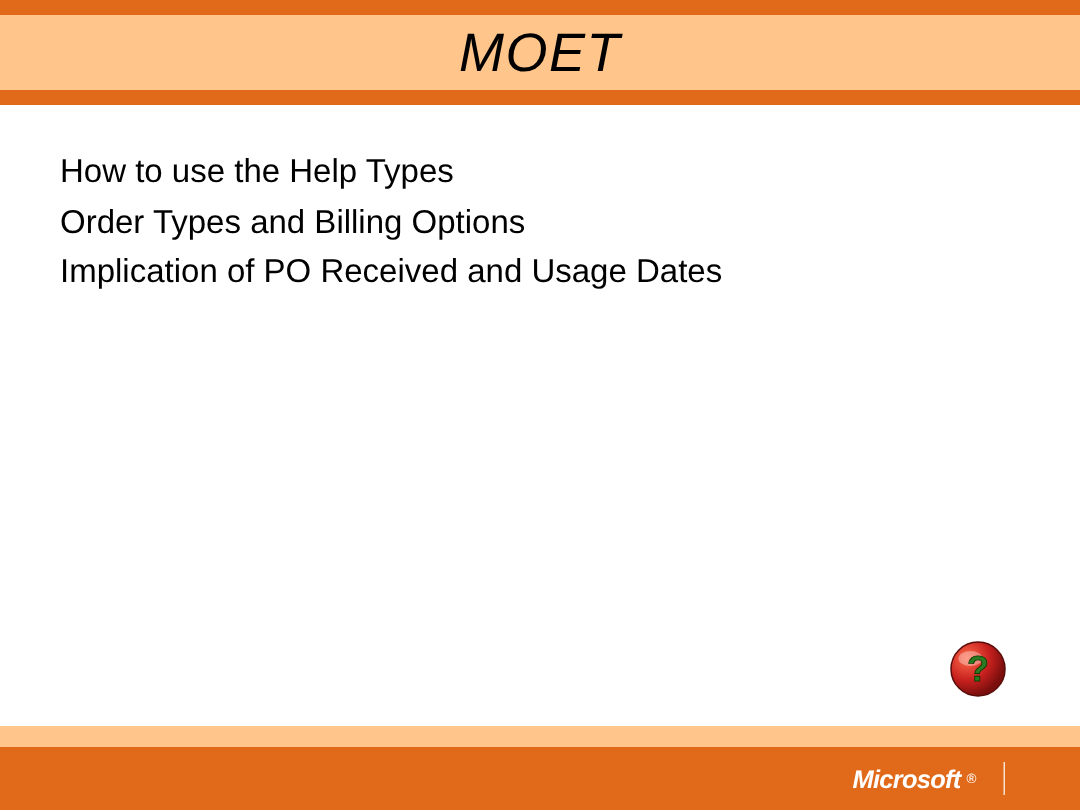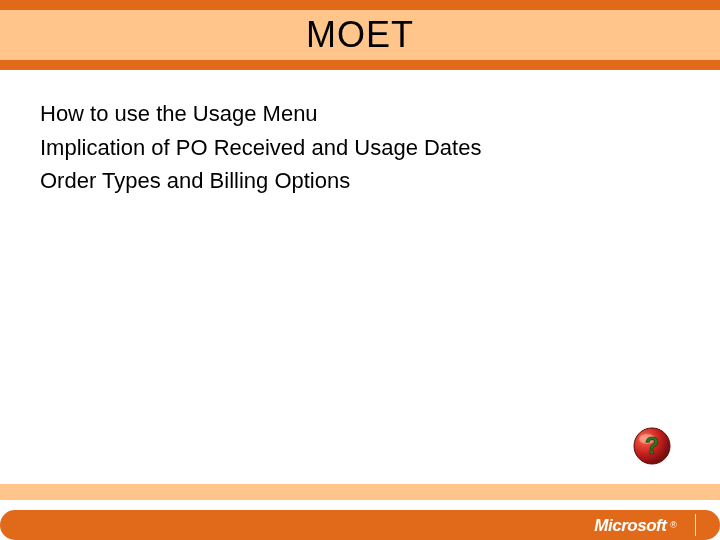--- a/index.html
+++ b/index.html
@@ -1,56 +1,56 @@
 <!DOCTYPE html>
 <html><head>
 <meta charset="utf-8">
 <style>
   * { margin: 0; padding: 0; box-sizing: border-box; }
   html, body { width: 720px; height: 540px; font-family: Arial, Helvetica, sans-serif; background: #fff; overflow: hidden; }
   .slide { position: relative; width: 720px; height: 540px; background: #fff; }
 
   
   .title-band-top { position: absolute; top: 0; left: 0; width: 100%; height: 10px; background: #e06a1a; }
-  .title-band-mid { position: absolute; top: 10px; left: 0; width: 100%; height: 50px; background: #ffc58b; display: flex; align-items: center; justify-content: center; }
+  .title-band-mid { position: absolute; top: 10px; left: 0; width: 100%; height: 50px; background: #ffc58b; display: flex; align-items: center; justify-content: center; font-style: italic; }
   .title-band-bot { position: absolute; top: 60px; left: 0; width: 100%; height: 10px; background: #e06a1a; }
   .title-text { font-size: 36px; color: #000; letter-spacing: 1px; }
 
   
   .content { position: absolute; top: 100px; left: 40px; right: 40px; }
   .content .line { font-size: 22px; color: #000; margin-bottom: 6px; line-height: 1.25; }
 
   
   .help-icon { position: absolute; right: 48px; bottom: 74px; width: 40px; height: 40px; cursor: pointer; }
   .help-icon svg { width: 100%; height: 100%; display: block; }
 
   
   .footer-band-top { position: absolute; bottom: 40px; left: 0; width: 100%; height: 16px; background: #ffc58b; }
-  .footer-band-bot { position: absolute; bottom: 0; left: 0; width: 100%; height: 30px; background: #e06a1a; display: flex; align-items: center; justify-content: flex-end; padding-right: 16px; border-radius: 20px; }
+  .footer-band-bot { position: absolute; bottom: 0; left: 0; width: 100%; height: 42px; background: #e06a1a; display: flex; align-items: center; justify-content: flex-end; padding-right: 42px; }
   .footer-logo { display: flex; align-items: center; gap: 6px; }
   .ms-text { color: #fff; font-size: 17px; font-weight: bold; font-style: italic; letter-spacing: -0.5px; position: relative; top: 1px; }
   .ms-r { color: #fff; font-size: 9px; margin-left: -2px; margin-right: 4px; vertical-align: super; }
   .divider { width: 1px; height: 22px; background: rgba(255,255,255,0.8); margin: 0 8px; }
   .pp-text { color: #fff; font-size: 14px; letter-spacing: 0.3px; opacity: 0.9; white-space: nowrap; }
 </style>
 </head>
 <body>
 
 <div class="slide">
 
   <div class="title-band-top"></div>
   <div class="title-band-mid">
     <div class="title-text">MOET</div>
   </div>
   <div class="title-band-bot"></div>
 
   <div class="content">
-    <div class="line">How to use the Usage Menu</div>
+    <div class="line">How to use the Help Types</div>
+    <div class="line">Order Types and Billing Options</div>
     <div class="line">Implication of PO Received and Usage Dates</div>
-    <div class="line">Order Types and Billing Options</div>
   </div>
 
   <div class="help-icon">
     <svg viewBox="0 0 40 40">
       <defs>
         <radialGradient id="rg" cx="30%" cy="30%" r="70%">
           <stop offset="0%" stop-color="#ff6a4a"></stop>
           <stop offset="60%" stop-color="#c6201e"></stop>
           <stop offset="100%" stop-color="#7a0f0d"></stop>
         </radialGradient>

